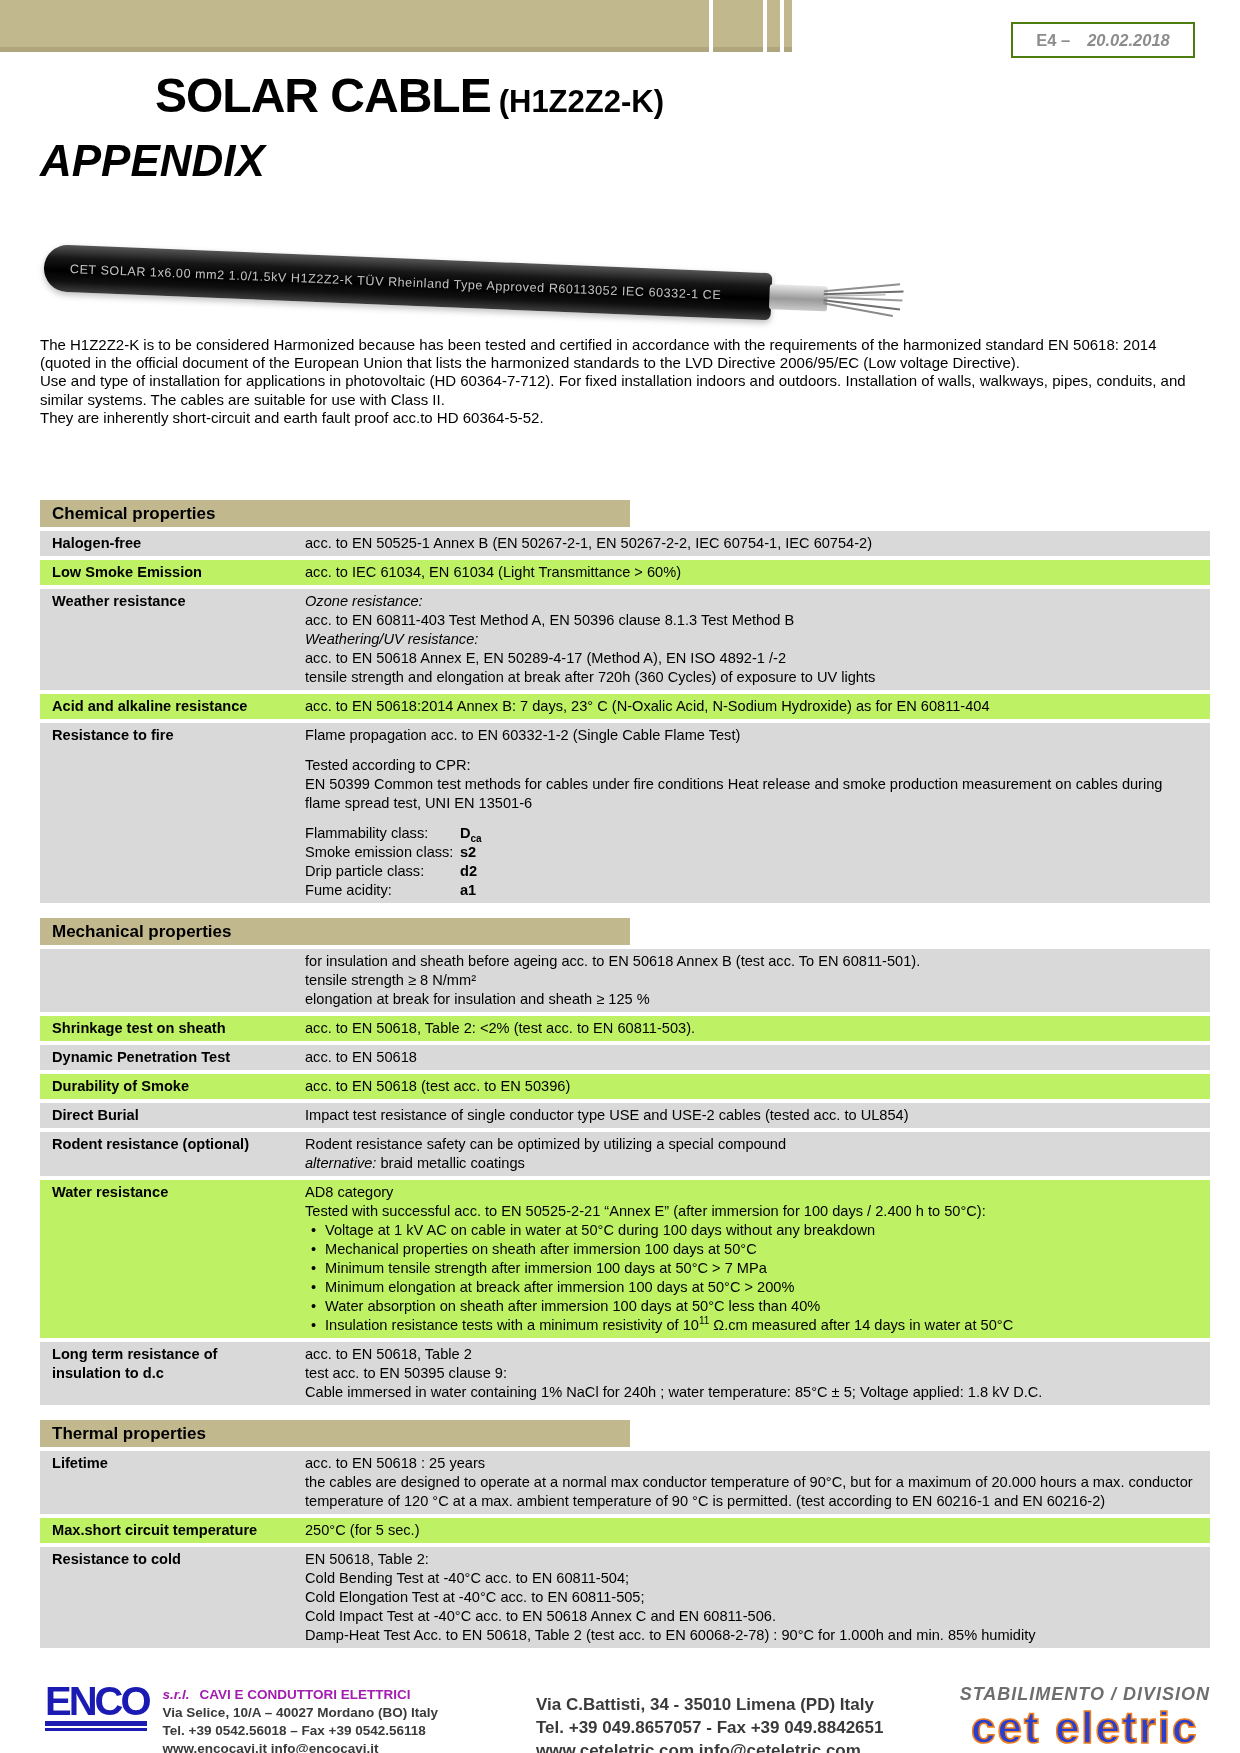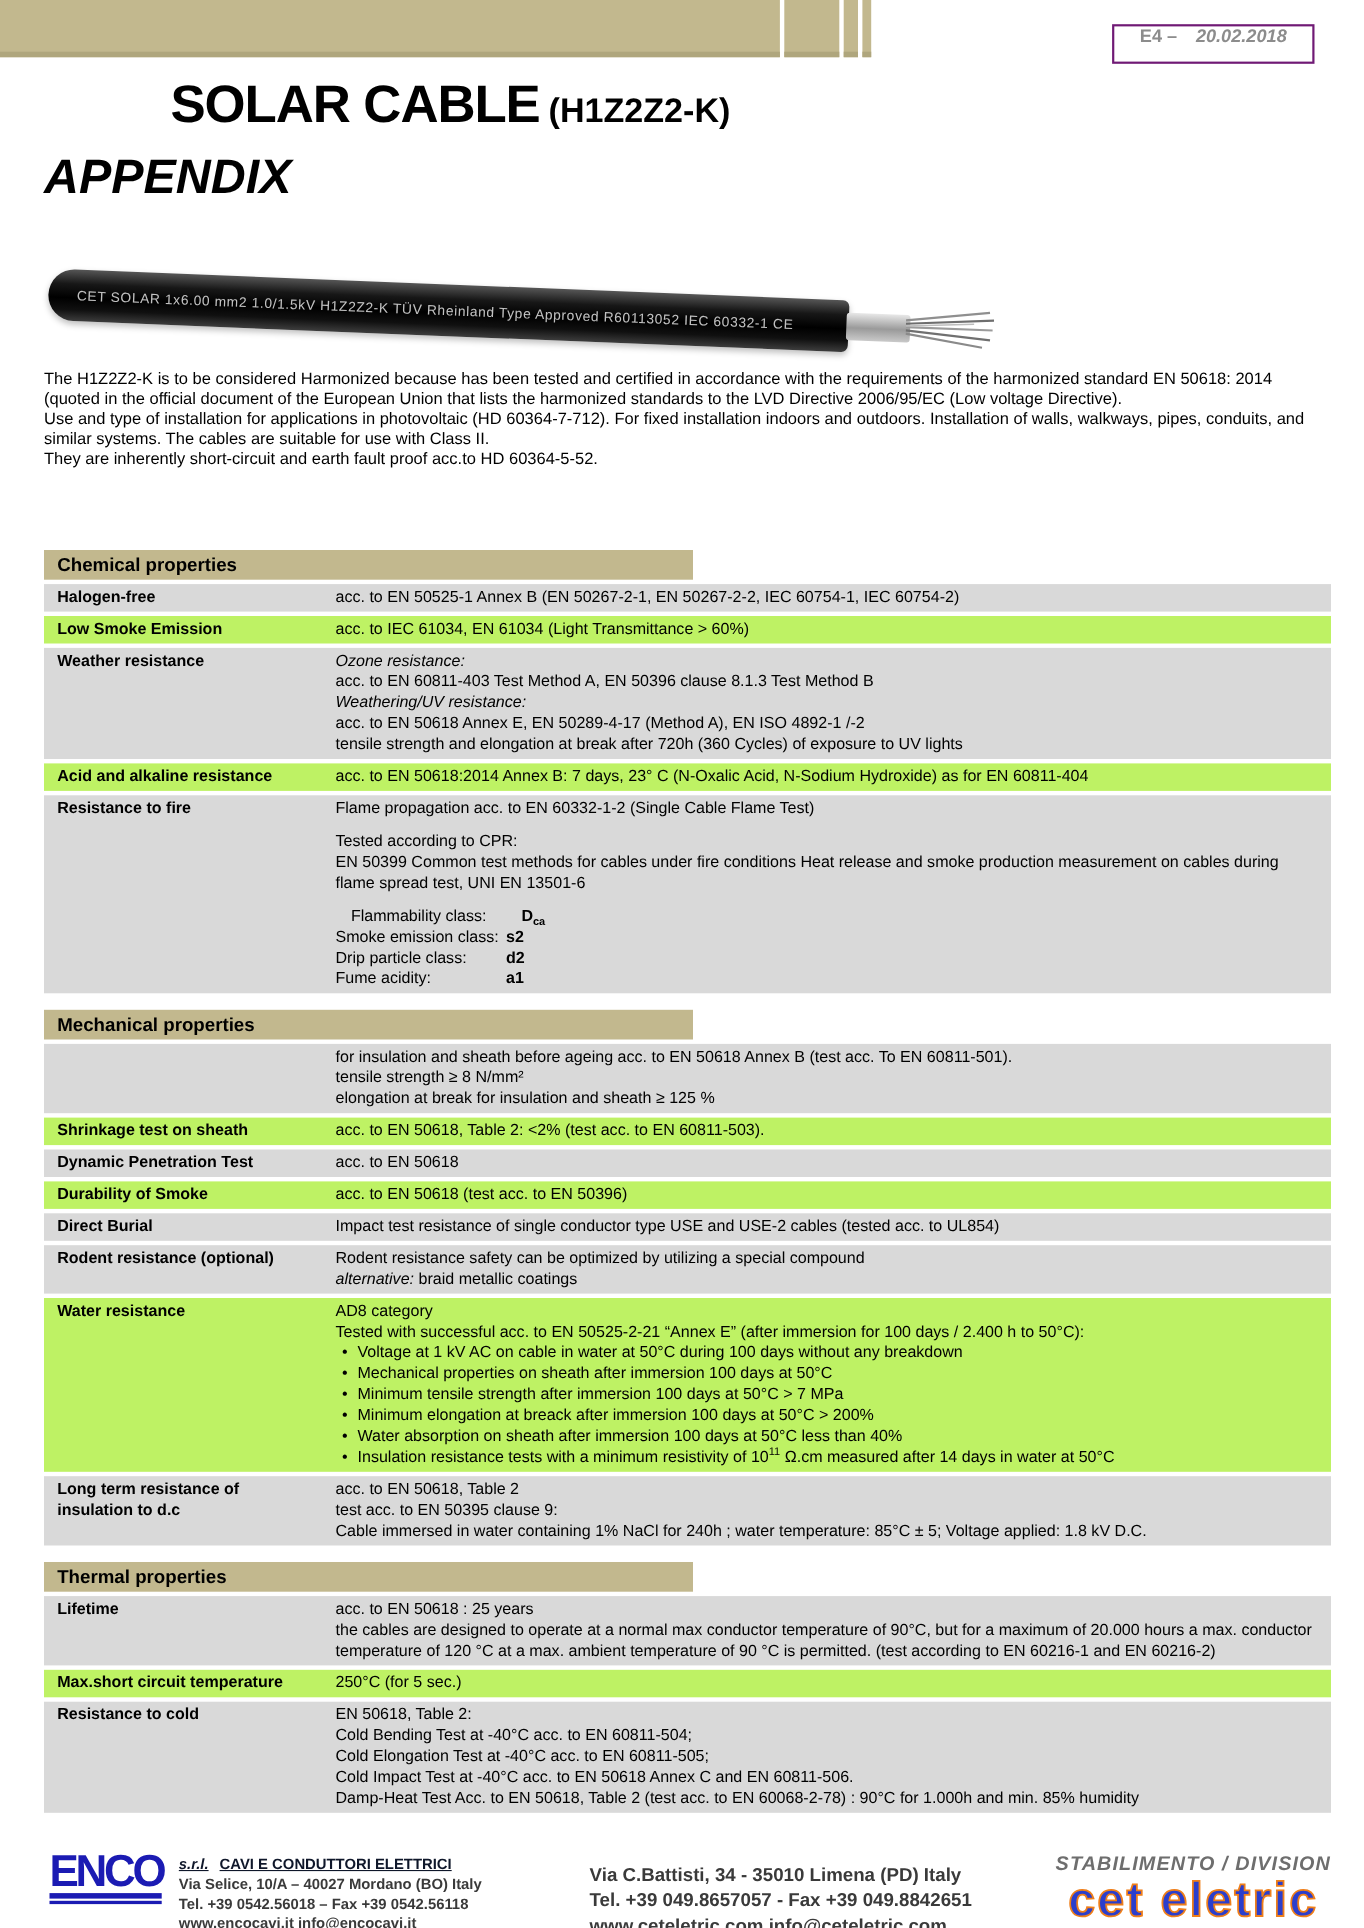--- a/index.html
+++ b/index.html
@@ -18,22 +18,22 @@
   .topbar { position:absolute; top:0; left:0; height:52px; display:flex; }
   .topbar .seg { background:#c2b88e; border-bottom:5px solid #afa67d; }
   .topbar .seg.s1 { width:709px; }
   .topbar .seg.s2 { width:50px; margin-left:4px; }
   .topbar .seg.s3 { width:13px; margin-left:4px; }
   .topbar .seg.s4 { width:8px;  margin-left:4px; }
 
   
   .doc-ref {
     position:absolute; top:22px; right:45px; width:184px; height:36px;
-    border:2px solid #701a75; background:#fff;
-    display:flex; align-items:flex-start; justify-content:center; gap:17px;
+    border:2px solid #4d7c0f; background:#fff;
+    display:flex; align-items:center; justify-content:center; gap:17px;
     color:#8c8c8c; font-weight:bold; font-size:16.5px;
   }
 
   
   .title {
     position:absolute; top:68px; left:155px;
     font-size:48px; font-weight:bold; letter-spacing:-1px; white-space:nowrap;
   }
   .title .suffix { font-size:31px; letter-spacing:0; margin-left:8px; }
   .subtitle {
@@ -89,21 +89,21 @@
   
   .footer { position:absolute; top:1684px; left:45px; right:30px; display:flex; align-items:flex-start; }
   .enco-block { display:flex; gap:14px; }
   .enco-logo { line-height:0.86; }
   .enco-logo .word {
     font-size:40px; font-weight:bold; letter-spacing:-3px; color:#1b1bb3;
     transform:scaleY(1.02); display:inline-block;
   }
   .enco-underline { margin-top:3px; height:10px; border-top:5px solid #1b1bb3; border-bottom:3px solid #1b1bb3; width:98%; }
   .enco-text { font-size:13.5px; font-weight:bold; color:#3a3a3a; line-height:1.33; padding-top:2px; }
-  .enco-text .blue { color:#0f172a;text-decoration:underline; }
+  .enco-text .blue { color:#a21caf; }
   .enco-text .srl { margin-right:10px; }
   .cet-address { font-size:17px; font-weight:bold; color:#3a3a3a; line-height:1.35; margin-left:98px; margin-top:10px; }
   .cet-block { margin-left:auto; text-align:center; }
   .division { font-size:18px; font-weight:bold; font-style:italic; color:#6e6e6e; letter-spacing:1px; }
   .cet-logo {
     margin-top:2px; font-size:44px; font-weight:bold; letter-spacing:2px; line-height:0.95;
     color:#2b3ecc; -webkit-text-stroke:1.6px #ef7f1a;
   }
 </style>
 </head>
@@ -177,21 +177,21 @@
         <div class="prop-value">
           <div class="vline"><span>acc. to EN 50618:2014  Annex B:  7 days, 23° C (N-Oxalic Acid, N-Sodium Hydroxide) as for EN 60811-404</span></div>
         </div>
       </div>
       <div class="prop-row bg-gray">
         <div class="prop-label">Resistance to fire</div>
         <div class="prop-value">
           <div class="vline"><span>Flame propagation acc. to EN 60332-1-2 (Single Cable Flame Test)</span></div>
           <div class="vline gap-before"><span>Tested according to CPR:</span></div>
           <div class="vline"><span>EN 50399 Common test methods for cables under fire conditions Heat release and smoke production measurement on cables during flame spread test, UNI EN 13501-6</span></div>
-          <div class="vline gap-before"><span class="tabcol" style="width: 155px; margin-left: 14px;">Flammability class:</span><span class="bd">D</span><sub class="bd">ca</sub></div>
+          <div class="vline gap-before"><span class="tabcol" style="width: 155px;">Flammability class:</span><span class="bd">D</span><sub class="bd">ca</sub></div>
           <div class="vline"><span class="tabcol" style="width: 155px;">Smoke emission class:</span><span class="bd">s2</span></div>
           <div class="vline"><span class="tabcol" style="width: 155px;">Drip particle class:</span><span class="bd">d2</span></div>
           <div class="vline"><span class="tabcol" style="width: 155px;">Fume acidity:</span><span class="bd">a1</span></div>
         </div>
       </div>
     </section>
     <section class="prop-section">
       <div class="section-header"><span>Mechanical properties</span></div>
       <div class="prop-row bg-gray">
         <div class="prop-label"></div>

